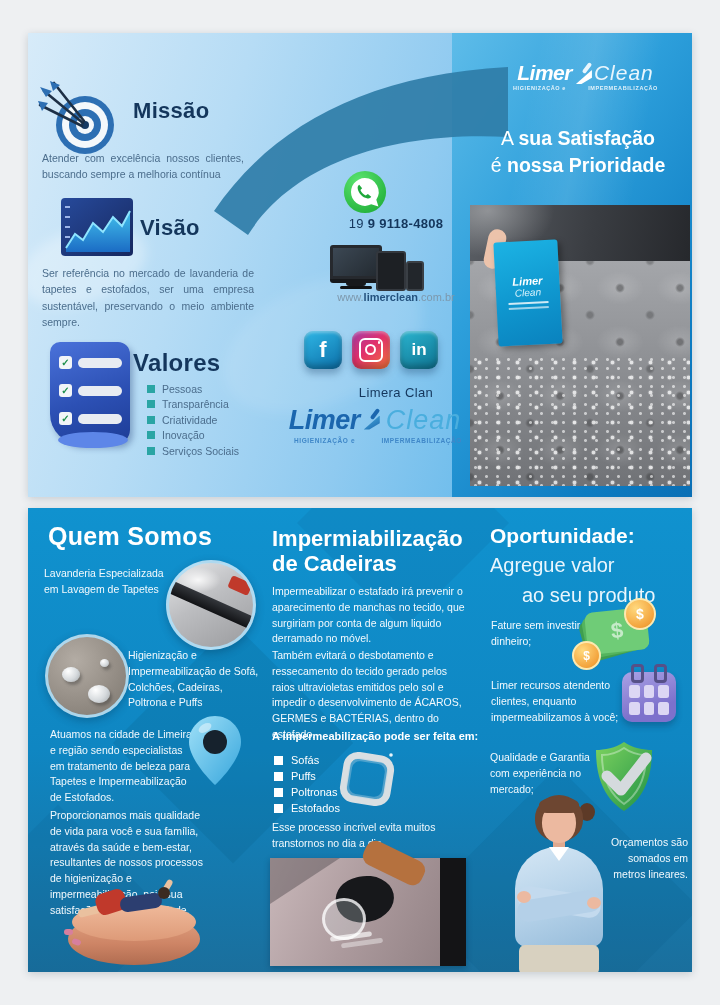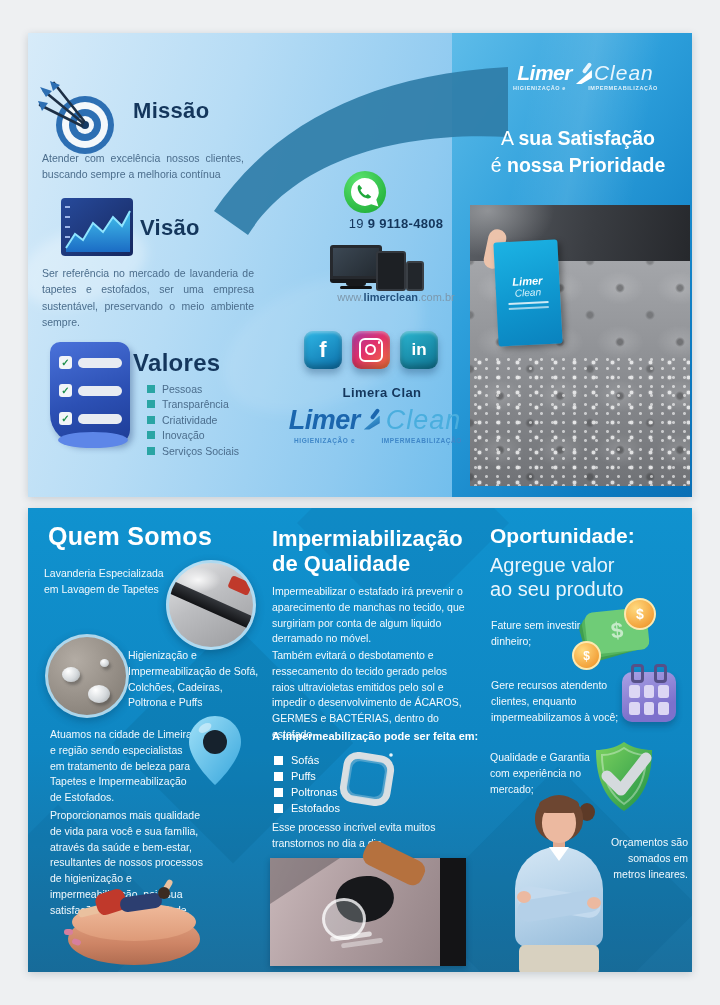--- a/index.html
+++ b/index.html
@@ -74,22 +74,22 @@
   .url b{color:#24527e;font-weight:800;}
   .social{position:absolute;left:276px;top:298px;display:flex;gap:10px;}
   .s-ic{width:38px;height:38px;border-radius:9px;display:flex;align-items:center;justify-content:center;
     color:#fff;font-weight:800;font-size:22px;box-shadow:0 5px 7px rgba(30,70,110,.35),inset 0 -4px 6px rgba(0,0,0,.25),inset 0 2px 3px rgba(255,255,255,.35);}
   .s-fb{background:linear-gradient(150deg,#2fb7e6,#0c6fa8);}
   .s-ig{background:linear-gradient(140deg,#a23ba8 0%,#e1306c 45%,#f77737 100%);}
   .s-in{background:linear-gradient(150deg,#2bb4cf,#0e7391);font-size:17px;}
   .ig-cam{width:20px;height:20px;border:2.5px solid #fff;border-radius:6px;position:relative;}
   .ig-cam::before{content:"";position:absolute;left:4px;top:4px;width:7px;height:7px;border:2.5px solid #fff;border-radius:50%;}
   .ig-cam::after{content:"";position:absolute;right:1px;top:1px;width:2.5px;height:2.5px;background:#fff;border-radius:50%;}
-  .limera{position:absolute;left:256px;top:352px;width:196px;text-align:center;
-    color:#14365c;font-weight:700;font-size:13px;letter-spacing:.4px;}
+  .limera{position:absolute;left:270px;top:352px;width:196px;text-align:center;
+    color:#14365c;font-weight:400;font-size:13px;letter-spacing:.4px;}
 
   
   .logo{position:absolute;text-align:center;}
   .logo-mid{left:252px;top:372px;width:190px;}
   .logo-row{display:flex;align-items:baseline;justify-content:center;}
   .logo .l1{font-style:italic;font-weight:800;color:#1b66ae;font-size:27px;letter-spacing:-.5px;}
   .logo .l2{font-style:italic;font-weight:300;color:#4aaede;font-size:27px;letter-spacing:1px;}
   .logo .sqg{position:relative;width:22px;height:26px;margin:0 2px;flex:none;align-self:center;}
   .sqg::before{content:"";position:absolute;left:2px;top:8px;width:16px;height:14px;
     background:linear-gradient(150deg,#4aaede,#1b66ae);clip-path:polygon(0 100%,100% 0,100% 55%,35% 100%);}
@@ -189,21 +189,21 @@
   .ph2-arm{position:absolute;right:40px;top:-8px;width:64px;height:26px;background:#b5713e;transform:rotate(26deg);border-radius:10px;}
   .ph2-glove{position:absolute;left:66px;top:18px;width:58px;height:46px;background:#17181b;border-radius:46% 54% 50% 50%;transform:rotate(-12deg);}
   .ph2-glass{position:absolute;left:52px;top:40px;width:38px;height:36px;border-radius:50%;
     border:3px solid rgba(255,255,255,.75);background:rgba(225,235,240,.25);}
   .ph2-spill{position:absolute;left:60px;top:76px;width:42px;height:5px;background:rgba(255,255,255,.65);
     border-radius:3px;transform:rotate(-8deg);box-shadow:10px 8px 0 rgba(255,255,255,.4);}
 
   
   .op-title{left:462px;top:16px;font-size:21px;}
   .op-sub{position:absolute;left:462px;margin:0;color:#eaf6fd;font-weight:300;font-size:20px;}
-  .op-sub1{top:46px;} .op-sub2{top:70px;}
+  .op-sub1{top:46px;} .op-sub2{top:76px;margin-left:32px;}
   .b1-text{left:463px;top:110px;width:92px;}
   .b2-text{left:463px;top:170px;width:128px;}
   .b3-text{left:462px;top:242px;width:110px;}
   .money{position:absolute;left:544px;top:90px;width:84px;height:74px;}
   .bill{position:absolute;border-radius:8px;}
   .b-1{left:10px;top:16px;width:62px;height:42px;background:#3f9e4f;transform:rotate(-16deg);}
   .b-2{left:12px;top:14px;width:62px;height:42px;background:#54b45e;transform:rotate(-11deg);}
   .b-3{left:14px;top:12px;width:62px;height:42px;background:#6fcc77;transform:rotate(-6deg);
        display:flex;align-items:center;justify-content:center;}
   .b-3::after{content:"$";color:rgba(255,255,255,.6);font-weight:800;font-size:22px;}
@@ -446,21 +446,21 @@
       <div class="pp-legs"></div>
       <div class="pp-shirt"></div>
       <div class="pp-pants"></div>
       <div class="pp-head"></div>
       <div class="pp-shoe s1"></div>
       <div class="pp-shoe s2"></div>
     </div>
 
     <h2 class="h-bot imp-title">
       <span>Impermiabilização</span>
-      <span>de Qualidade</span>
+      <span>de Cadeiras</span>
     </h2>
     <p class="p-bot imp-p1">Impermeabilizar o estafado irá prevenir o aparecimento de manchas no tecido, que surgiriam por conta de algum liquido derramado no móvel.</p>
     <p class="p-bot imp-p2">Também evitará o desbotamento e ressecamento do tecido gerado pelos raios ultravioletas emitidos pelo sol e impedir o desenvolvimento de ÁCAROS, GERMES e BACTÉRIAS, dentro do estofado.</p>
     <p class="p-bot imp-ltitle">A impermeabilização pode ser feita em:</p>
     <ul class="imp-list">
       <li>
           <span class="wsq"></span>
           <span>Sofás</span>
         </li>
       <li>
@@ -497,21 +497,21 @@
 
     <p class="p-bot b1-text">Fature sem investir dinheiro;</p>
     <div class="money">
       <div class="bill b-1"></div>
       <div class="bill b-2"></div>
       <div class="bill b-3"></div>
       <div class="coin c-1"></div>
       <div class="coin c-2"></div>
     </div>
 
-    <p class="p-bot b2-text">Gere recursos atendento clientes, enquanto impermeabilizamos à você;</p>
+    <p class="p-bot b2-text">Limer recursos atendento clientes, enquanto impermeabilizamos à você;</p>
     <div class="cal">
       <div class="ring rg1"></div>
       <div class="ring rg2"></div>
       <div class="cal-grid">
         <div class="cell"></div>
           <div class="cell"></div>
           <div class="cell"></div>
         <div class="cell"></div>
           <div class="cell"></div>
           <div class="cell"></div>

